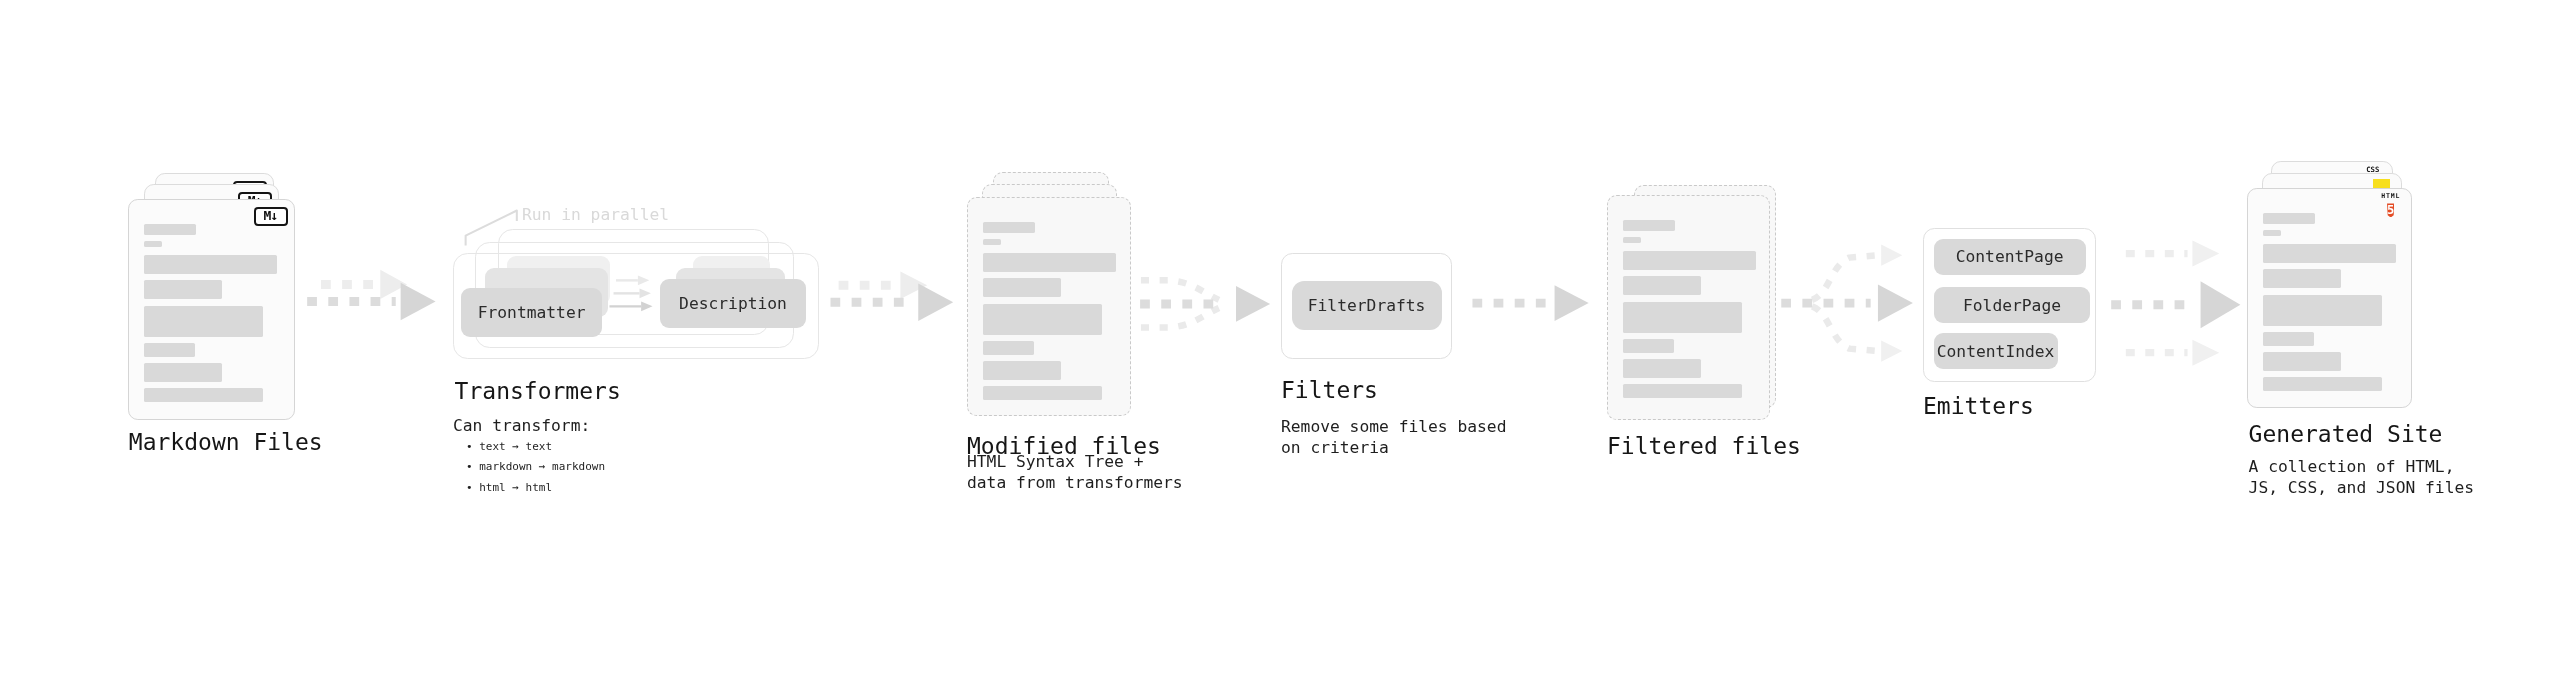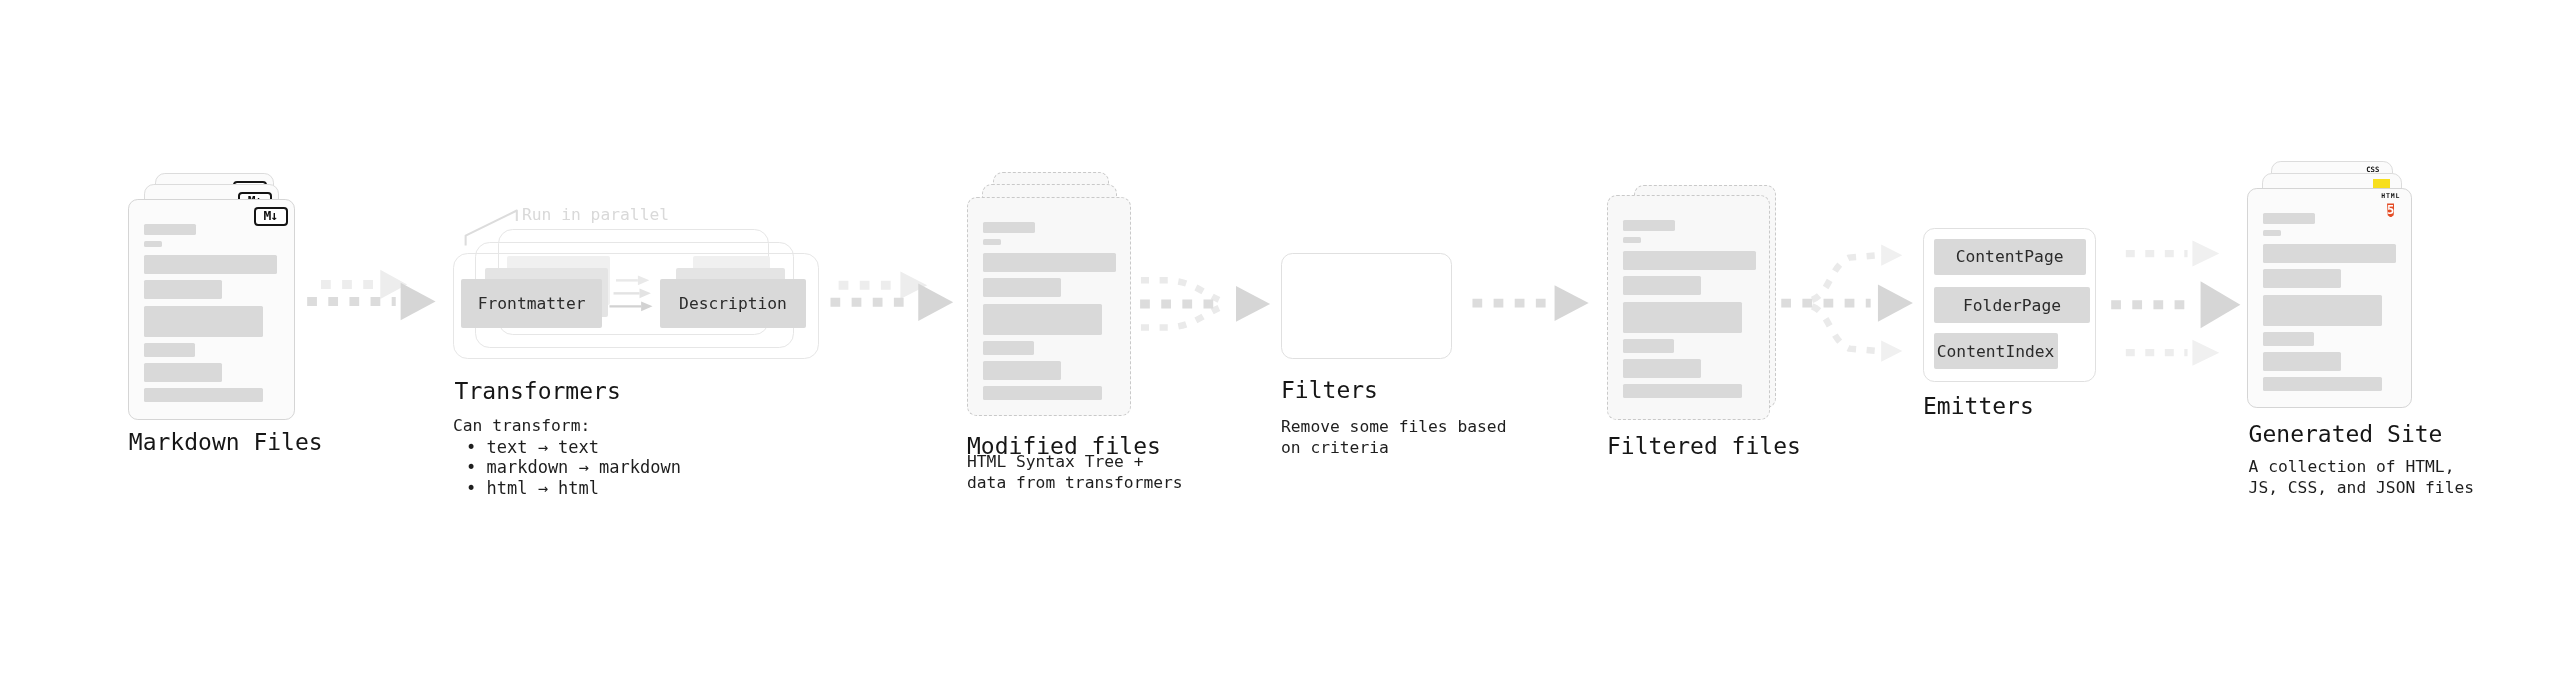--- a/index.html
+++ b/index.html
@@ -33,29 +33,29 @@
   .html5-badge{position:absolute;right:9.8px;top:4.1px;width:21px;text-align:center;margin-left:24px;}
   .html5-word{display:block;font-size:6.5px;font-weight:bold;letter-spacing:0.8px;color:#111;line-height:7.3px;}
   .html5-shield{width:18.7px;height:22px;margin:0.8px auto 0;background:#e44d26;color:#fff;
                 font-size:12.2px;font-weight:bold;line-height:21px;text-align:center;
                 clip-path:polygon(0 0,100% 0,91% 84%,50% 100%,9% 84%);}
 
   
   .tbox{position:absolute;border:1.6px solid #e6e6e6;border-radius:14.6px;box-sizing:border-box;background:transparent;}
   .panel{position:absolute;border:1.6px solid #e0e0e0;border-radius:11.4px;background:#fff;box-sizing:border-box;}
   .pill{position:absolute;display:flex;align-items:center;justify-content:center;
-        background:#d9d9d9;color:#2b2b2b;font-size:16.3px;border-radius:2px;white-space:nowrap;}
+        background:#d9d9d9;color:#2b2b2b;font-size:16.3px;border-radius:9px;white-space:nowrap;}
   .pill.echo1{background:#e4e4e4;}
   .pill.echo2{background:#f0f0f0;}
 
   
   .stage-label{position:absolute;font-size:23px;color:#161616;white-space:nowrap;margin:0;font-weight:normal;}
   .stage-desc{position:absolute;font-size:16.3px;line-height:21px;color:#1e1e1e;white-space:pre-line;}
   .desc-title{position:absolute;font-size:16.3px;line-height:21px;color:#1e1e1e;white-space:nowrap;}
-  .bullets{position:absolute;font-size:17px;line-height:20.3px;color:#1e1e1e;}
+  .bullets{position:absolute;font-size:11px;line-height:20.3px;color:#1e1e1e;}
   .annotation{position:absolute;font-size:16.3px;color:#d9d9d9;white-space:nowrap;}
 </style>
 </head>
 <body>
 
 <div class="canvas">
 
   <svg class="arrows" width="2576" height="681" viewBox="0 0 3170 838">
 
     <g>
@@ -137,21 +137,21 @@
 
   <section class="stage" style="left:453px;top:205px;width:382px;height:301px">
     <span class="annotation" style="left:69px;top:0">Run in parallel</span>
 
     <div class="tbox" style="left:45px;top:24.4px;width:271px;height:106px"></div>
     <div class="tbox" style="left:22px;top:37px;width:319px;height:106px"></div>
     <div class="tbox" style="left:0;top:48px;width:366px;height:106px"></div>
 
     <div class="pill echo2" style="left:54px;top:51px;width:103px;height:49px"></div>
     <div class="pill echo1" style="left:32px;top:63px;width:123px;height:49px"></div>
-    <div class="pill" style="left:8.1px;top:74px;width:141px;height:49px">Frontmatter</div>
+    <div class="pill" style="left:8.1px;top:83px;width:141px;height:49px">Frontmatter</div>
 
     <div class="pill echo2" style="left:240px;top:51px;width:77px;height:49px"></div>
     <div class="pill echo1" style="left:223px;top:63px;width:109px;height:49px"></div>
     <div class="pill" style="left:207px;top:74px;width:146px;height:49px">Description</div>
 
     <h2 class="stage-label" style="left:1.6px;top:173px">Transformers</h2>
     <div class="desc-title" style="left:0;top:210px">Can transform:</div>
     <div class="bullets" style="left:13px;top:232px">
       <div>• text → text</div>
       <div>• markdown → markdown</div>
@@ -172,20 +172,21 @@
       <i class="bar b7"></i>
       <i class="bar b8"></i>
     </div>
     <h2 class="stage-label" style="left:0;top:274px">Modified files</h2>
     <div class="stage-desc" style="left:0;top:292px">HTML Syntax Tree +
 data from transformers</div>
   </section>
 
   <section class="stage" style="left:1281px;top:253px;width:228px;height:228px">
     <div class="panel" style="left:0;top:0;width:171px;height:106px"></div>
+    <div class="pill" style="left:10.6px;top:28px;width:150px;height:49px;border-radius:12.2px">FilterDrafts</div>
     <h2 class="stage-label" style="left:0;top:124px">Filters</h2>
     <div class="stage-desc" style="left:0;top:163px">Remove some files based
 on criteria</div>
   </section>
 
   <section class="stage" style="left:1607px;top:159px;width:228px;height:317px">
     <div class="doc dashed" style="left:27px;top:26px;width:142px;height:223px"></div>
     <div class="doc dashed" style="left:0;top:36px;width:163px;height:225px">
       <i class="bar b1"></i>
       <i class="bar b2"></i>

